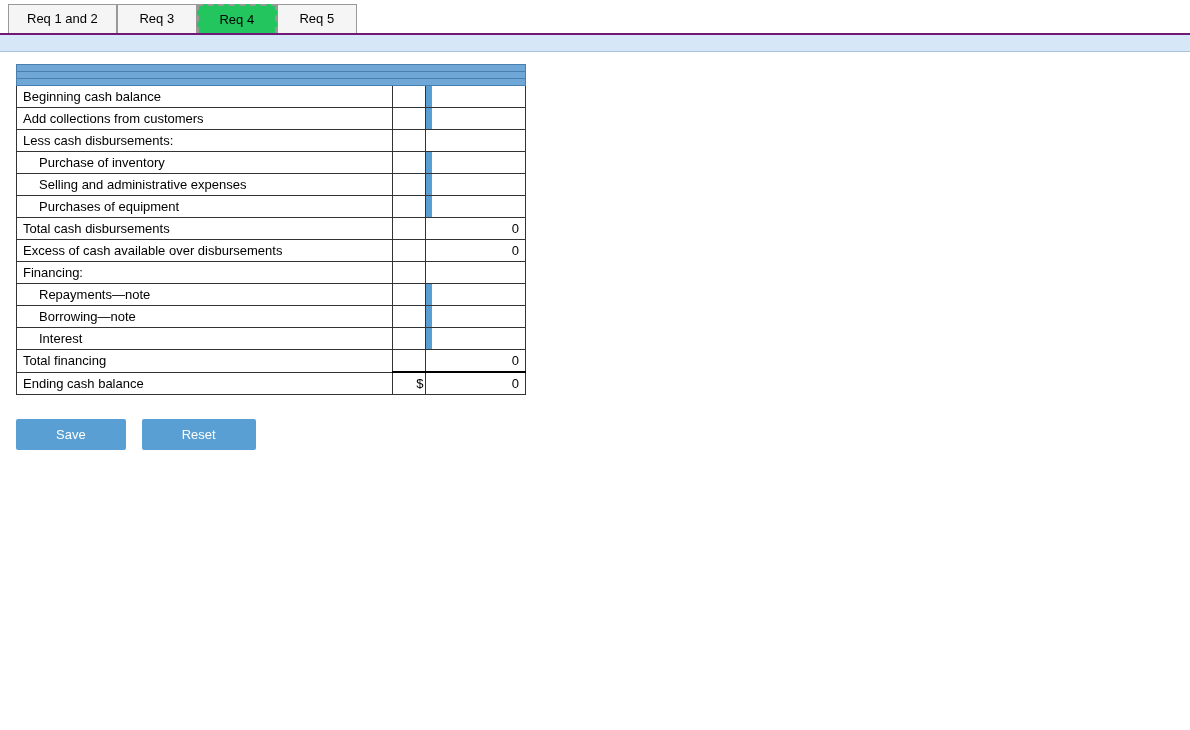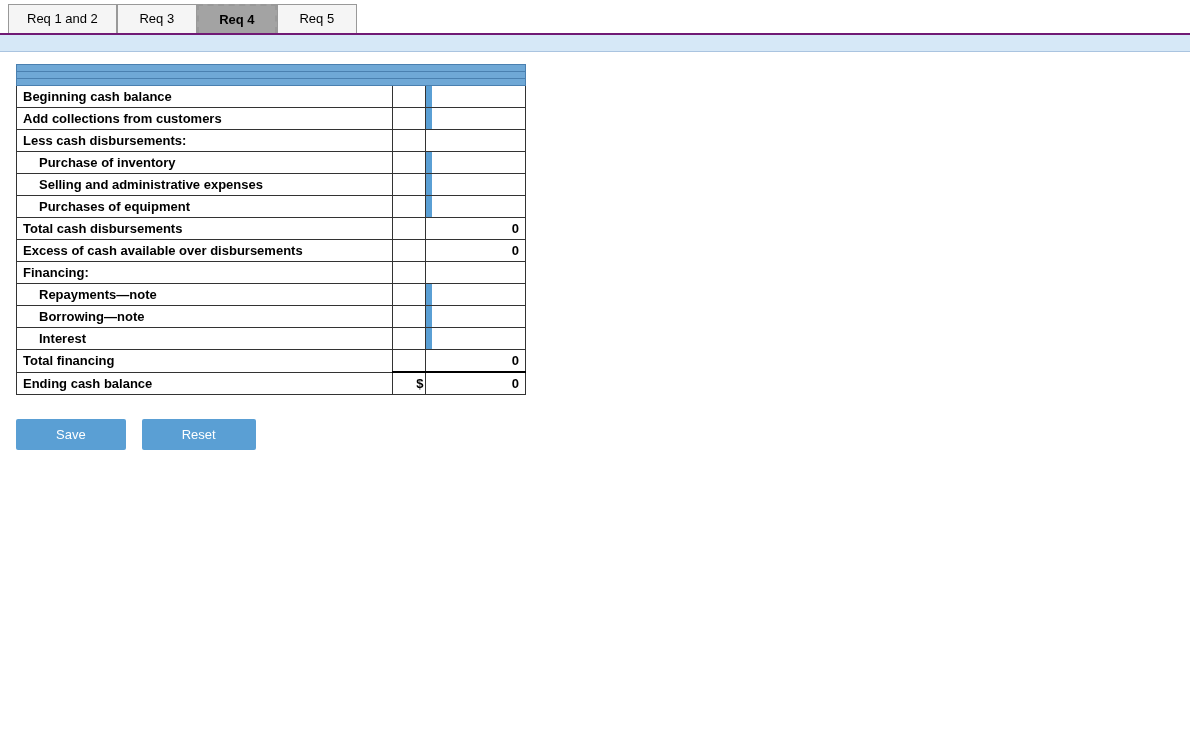--- a/index.html
+++ b/index.html
@@ -25,22 +25,22 @@
       padding: 6px 18px;
       cursor: pointer;
       background: #fff;
       font-size: 13px;
       min-width: 80px;
       text-align: center;
     }
     .tab.active {
       border: 2px dashed #999;
       border-bottom: none;
-      background: #a3a3a3;
-      font-weight: bold;
+      background: #22c55e;
+      font-weight: normal;
     }
     .tab:not(.active) {
       background: #f5f5f5;
     }
 
     
     .instruction-bar {
       background: #d6e8f7;
       padding: 8px 12px;
       font-size: 13px;
@@ -59,21 +59,21 @@
 
     
     .budget-table {
       border-collapse: collapse;
       width: 510px;
     }
     .budget-table th, .budget-table td {
       border: 1px solid #333;
       padding: 3px 6px;
       font-size: 13px;
-      font-weight: bold;
+      font-weight: normal;
     }
 
     
     .header-row td {
       background: #6fa8d6;
       text-align: center;
       font-weight: bold;
       color: #000;
       border: 1px solid #4a80b0;
     }

